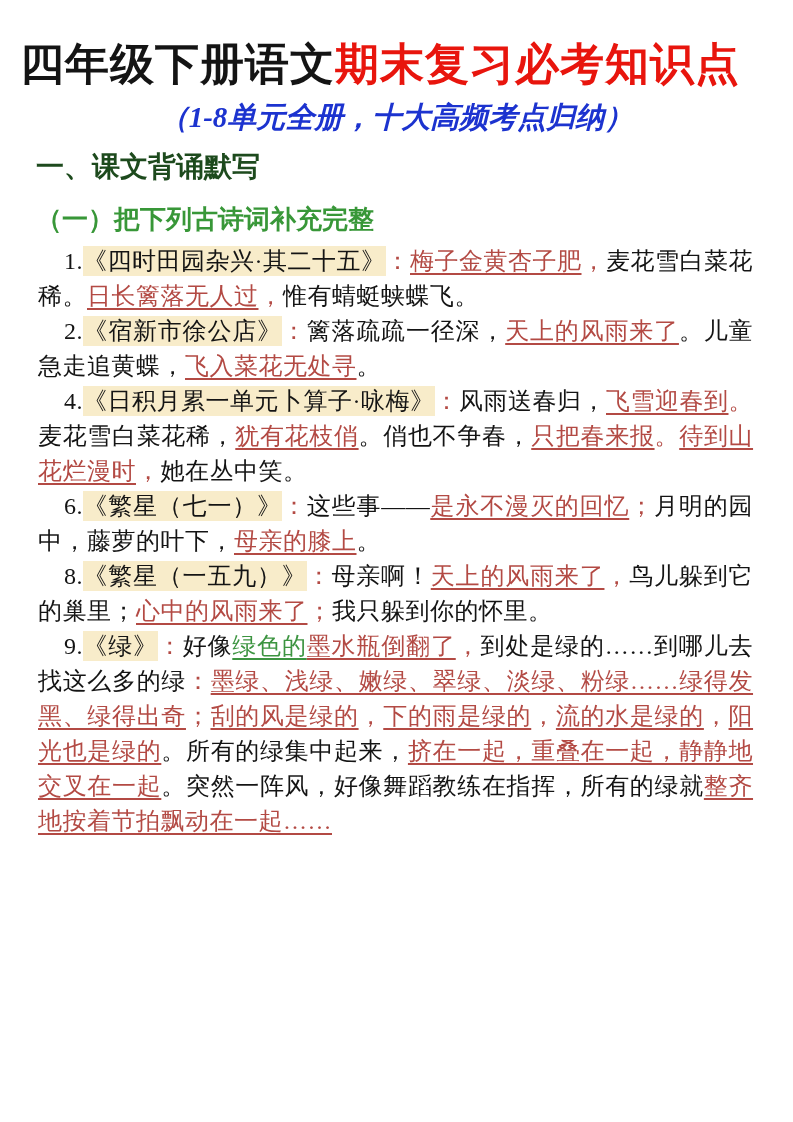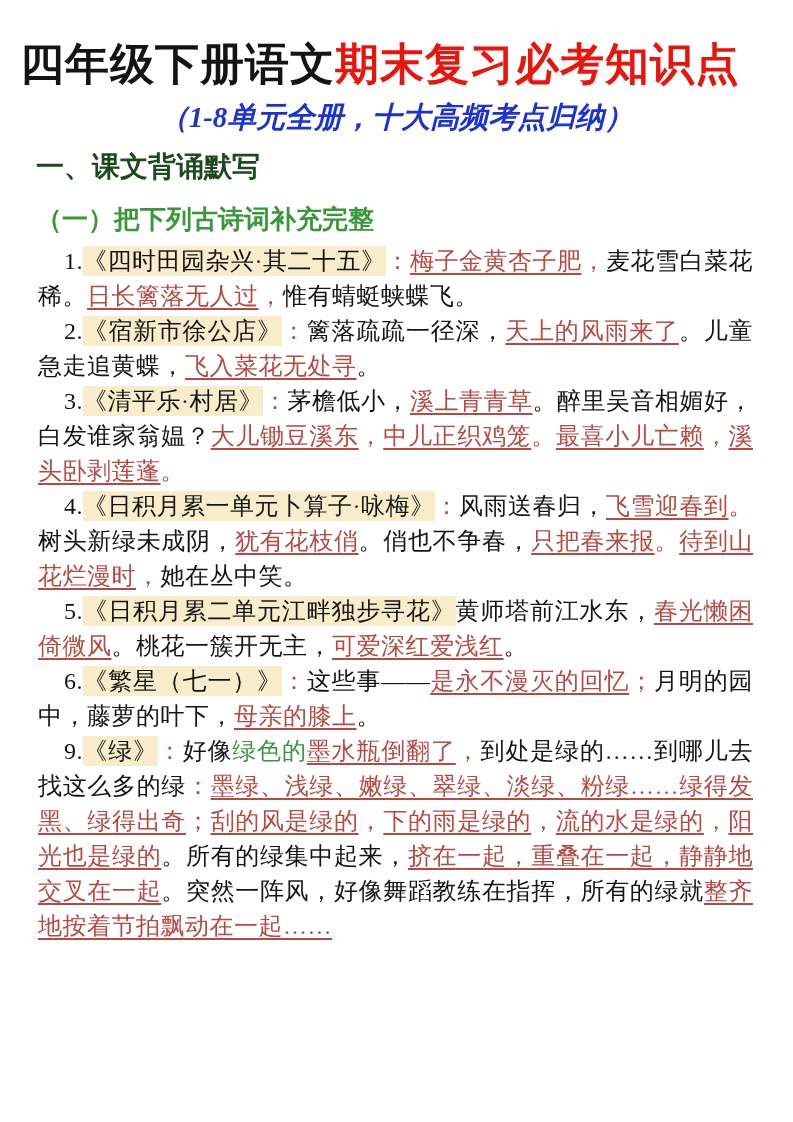--- a/index.html
+++ b/index.html
@@ -68,20 +68,21 @@
   }
   .ru {
     color: var(--answer-red, #b34a44);
     text-decoration: underline;
     text-decoration-thickness: 2px;
     text-underline-offset: 4px;
   }
   .rp { color: var(--answer-red, #b34a44); }
   .gu {
     color: var(--answer-green, #3c9440);
+    text-decoration: underline;
     text-decoration-thickness: 2px;
     text-underline-offset: 4px;
   }
 
   .footer {
     position: absolute;
     left: 0; bottom: 12px;
     width: 100%;
     text-align: center;
     font-family: "Liberation Sans", sans-serif;
@@ -97,21 +98,20 @@
 
   <div class="subtitle">（1-8单元全册，十大高频考点归纳）</div>
 
   <div class="heading">一、课文背诵默写</div>
 
   <div class="subheading">（一）把下列古诗词补充完整</div>
 
   <div class="content" id="content">
       <p class="item"><span>1.</span><span class="hl">《四时田园杂兴·其二十五》</span><span class="rp">：</span><span class="ru">梅子金黄杏子肥</span><span class="rp">，</span><span>麦花雪白菜花稀。</span><span class="ru">日长篱落无人过</span><span class="rp">，</span><span>惟有蜻蜓蛱蝶飞。</span></p>
       <p class="item"><span>2.</span><span class="hl">《宿新市徐公店》</span><span class="rp">：</span><span>篱落疏疏一径深，</span><span class="ru">天上的风雨来了</span><span>。儿童急走追黄蝶，</span><span class="ru">飞入菜花无处寻</span><span>。</span></p>
-      <p class="item"><span>3.</span><span class="hl">《清平乐·村居》</span><span class="rp">：</span><span>茅檐低小，</span><span class="ru">溪上青青草</span><span>。醉里吴音相媚好，白发谁家翁媪？</span><span class="ru">大儿锄豆溪东</span><span class="rp">，</span><span class="ru">中儿正织鸡笼</span><span class="rp">。</span><span class="ru">最喜小儿亡赖</span><span class="rp">，</span><span class="ru">溪头卧剥莲蓬</span><span class="rp">。</span></p>
-      <p class="item"><span>4.</span><span class="hl">《日积月累一单元卜算子·咏梅》</span><span class="rp">：</span><span>风雨送春归，</span><span class="ru">飞雪迎春到</span><span class="rp">。</span><span>树头新绿未成阴，</span><span class="ru">犹有花枝俏</span><span>。俏也不争春，</span><span class="ru">只把春来报</span><span class="rp">。</span><span class="ru">待到山花烂漫时</span><span class="rp">，</span><span>她在丛中笑。</span></p>
-      <p class="item"><span>5.</span><span class="hl">《日积月累二单元江畔独步寻花》</span><span>黄师塔前江水东，</span><span class="ru">春光懒困倚微风</span><span>。桃花一簇开无主，</span><span class="ru">可爱深红爱浅红</span><span>。</span></p>
+      <p class="item"><span>4.</span><span class="hl">《日积月累一单元卜算子·咏梅》</span><span class="rp">：</span><span>风雨送春归，</span><span class="ru">飞雪迎春到</span><span class="rp">。</span><span>麦花雪白菜花稀，</span><span class="ru">犹有花枝俏</span><span>。俏也不争春，</span><span class="ru">只把春来报</span><span class="rp">。</span><span class="ru">待到山花烂漫时</span><span class="rp">，</span><span>她在丛中笑。</span></p>
       <p class="item"><span>6.</span><span class="hl">《繁星（七一）》</span><span class="rp">：</span><span>这些事——</span><span class="ru">是永不漫灭的回忆</span><span class="rp">；</span><span>月明的园中，藤萝的叶下，</span><span class="ru">母亲的膝上</span><span>。</span></p>
+      <p class="item"><span>8.</span><span class="hl">《繁星（一五九）》</span><span class="rp">：</span><span>母亲啊！</span><span class="ru">天上的风雨来了</span><span class="rp">，</span><span>鸟儿躲到它的巢里；</span><span class="ru">心中的风雨来了</span><span class="rp">；</span><span>我只躲到你的怀里。</span></p>
       <p class="item"><span>9.</span><span class="hl">《绿》</span><span class="rp">：</span><span>好像</span><span class="gu">绿色的</span><span class="ru">墨水瓶倒翻了</span><span class="rp">，</span><span>到处是绿的……到哪儿去找这么多的绿</span><span class="rp">：</span><span class="ru">墨绿、浅绿、嫩绿、翠绿、淡绿、粉绿……</span><span class="ru">绿得发黑、绿得出奇</span><span class="rp">；</span><span class="ru">刮的风是绿的</span><span class="rp">，</span><span class="ru">下的雨是绿的</span><span class="rp">，</span><span class="ru">流的水是绿的</span><span class="rp">，</span><span class="ru">阳光也是绿的</span><span>。所有的绿集中起来，</span><span class="ru">挤在一起，重叠在一起，静静地交叉在一起</span><span>。突然一阵风，好像舞蹈教练在指挥，所有的绿就</span><span class="ru">整齐地按着节拍飘动在一起……</span></p>
     </div>
 
   <div class="footer">第1页，共33页</div>
 </div>
 
 </body></html>

